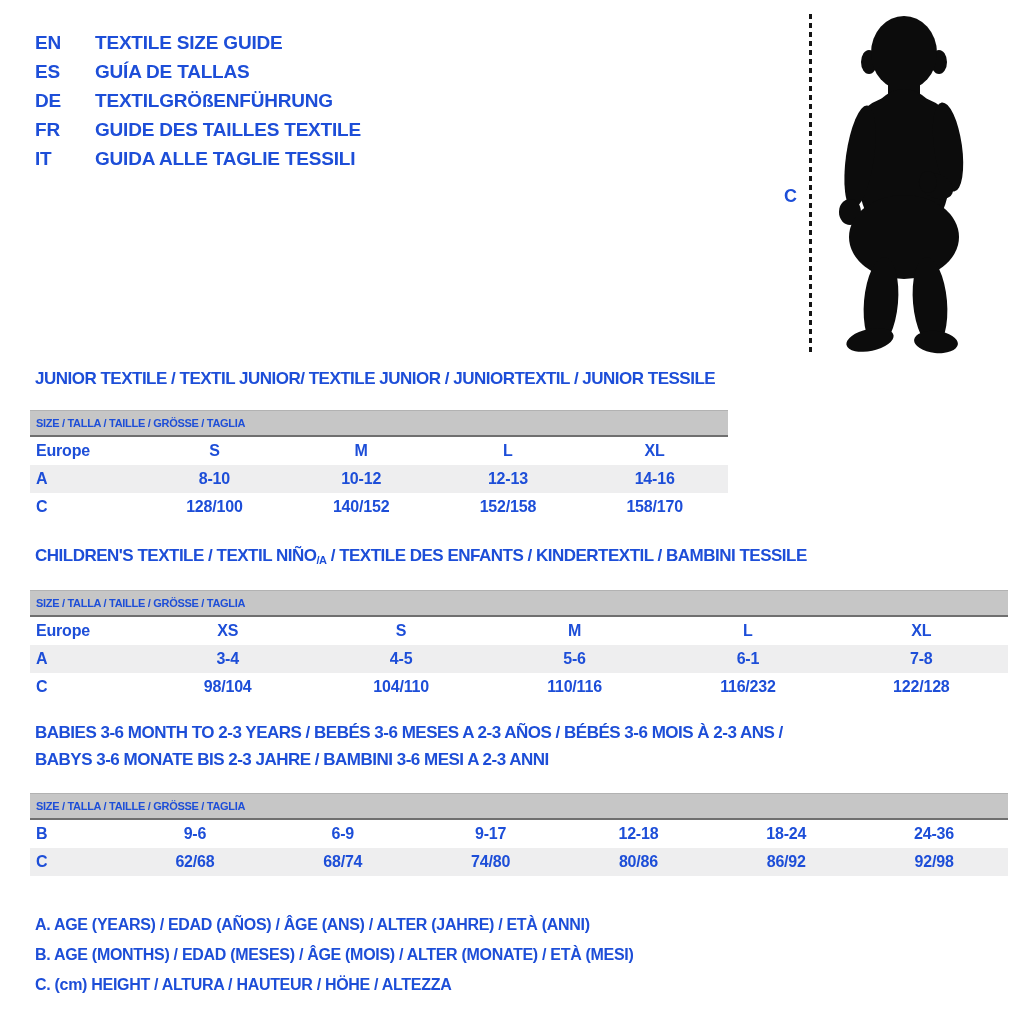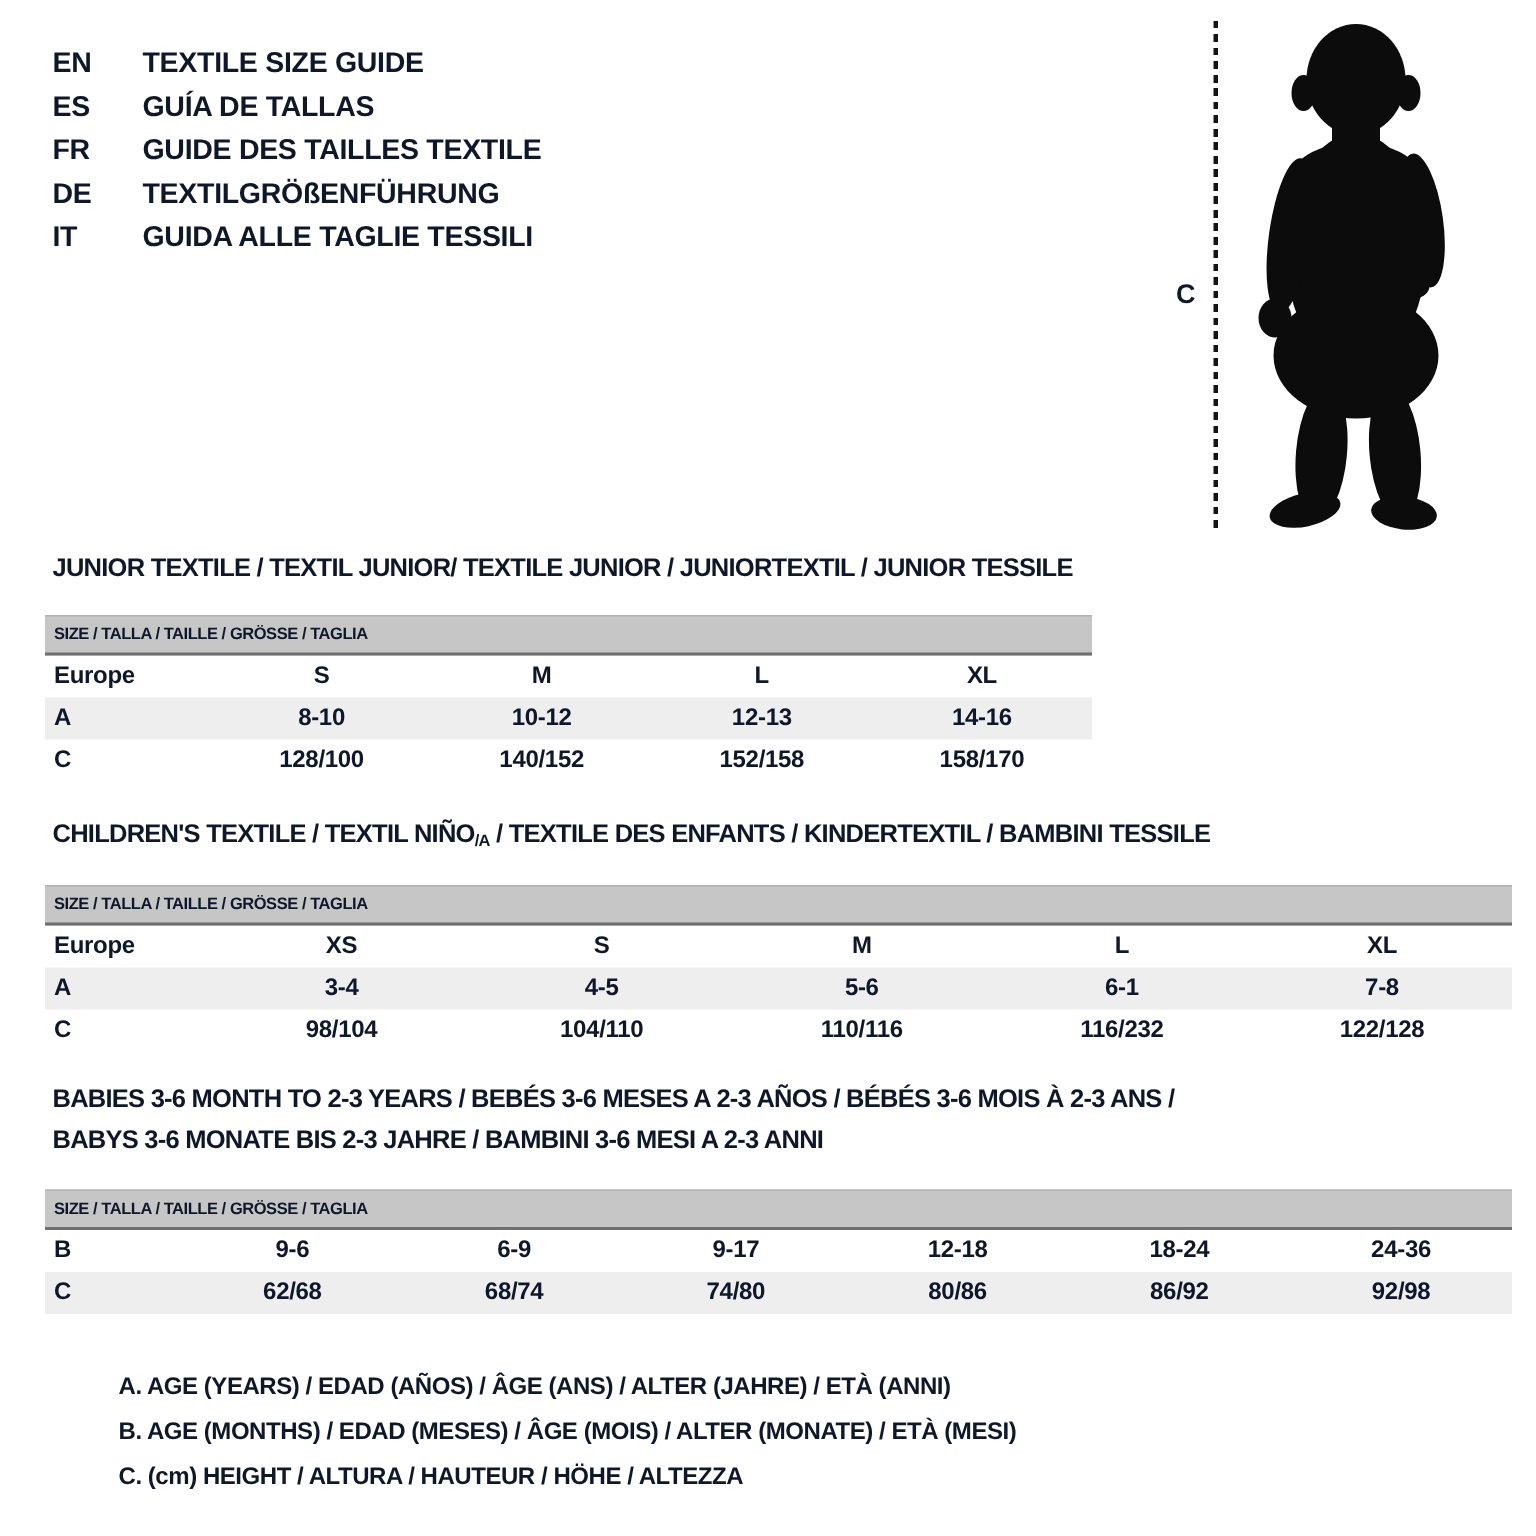--- a/index.html
+++ b/index.html
@@ -1,18 +1,18 @@
 <!DOCTYPE html>
 <html><head>
 <meta charset="utf-8">
 <style>
   html,body{margin:0;padding:0;background:#ffffff;}
   .canvas{
     position:relative;width:1024px;height:1024px;background:#ffffff;
-    font-family:"Liberation Sans",sans-serif;color:#0f172a;font-weight:bold;
+    font-family:"Liberation Sans",sans-serif;color:#1d4ed8;font-weight:bold;
     overflow:hidden;-webkit-font-smoothing:antialiased;
   }
   
   .lang-block{position:absolute;left:35px;top:28px;}
   .lang-row{display:flex;height:29px;align-items:center;letter-spacing:-0.2px;}
   .lang-code{width:60px;font-size:19px;}
   .lang-label{font-size:19px;white-space:nowrap;}
   
   .dotted-line{
     position:absolute;left:809px;top:14px;width:3px;height:340px;
@@ -26,57 +26,57 @@
   
   .size-table{position:absolute;left:30px;}
   .t-junior{width:698px;top:410px;}
   .t-children{width:978px;top:590px;}
   .t-babies{width:978px;top:793px;}
   .size-bar{
     height:24px;line-height:24px;background:#c6c6c6;padding-left:6px;
     border-top:1px solid #b2b2b2;border-bottom:2px solid #6f6f6f;
     font-size:11px;letter-spacing:-0.3px;
   }
-  .trow{display:flex;height:28px;align-items:center;font-size:16px;letter-spacing:-0.2px;}
+  .trow{display:flex;height:28px;align-items:center;font-size:16px;letter-spacing:-0.2px;justify-content:center;}
   .trow.alt{background:#eeeeef;}
   .tlabel{padding-left:6px;white-space:nowrap;}
   .t-junior .tlabel{width:105px;}
   .t-children .tlabel{width:105px;}
   .t-babies .tlabel{width:85px;}
   .tcell{flex:1;text-align:center;white-space:nowrap;}
   
   .h-junior{top:369px;}
   .h-children{top:546px;}
   .h-babies1{top:723px;}
   .h-babies2{top:750px;}
   
   .legend{position:absolute;left:35px;top:910px;}
-  .legend-row{height:30px;line-height:30px;font-size:16px;letter-spacing:-0.3px;white-space:nowrap;margin-left:44px;}
+  .legend-row{height:30px;line-height:30px;font-size:16px;letter-spacing:-0.3px;white-space:nowrap;}
 </style>
 </head>
 <body>
 
 <div class="canvas">
 
   <div class="lang-block">
     <div class="lang-row">
       <span class="lang-code">EN</span>
       <span class="lang-label">TEXTILE SIZE GUIDE</span>
     </div>
     <div class="lang-row">
       <span class="lang-code">ES</span>
       <span class="lang-label">GUÍA DE TALLAS</span>
     </div>
     <div class="lang-row">
+      <span class="lang-code">DE</span>
+      <span class="lang-label">TEXTILGRÖßENFÜHRUNG</span>
+    </div>
+    <div class="lang-row">
       <span class="lang-code">FR</span>
       <span class="lang-label">GUIDE DES TAILLES TEXTILE</span>
-    </div>
-    <div class="lang-row">
-      <span class="lang-code">DE</span>
-      <span class="lang-label">TEXTILGRÖßENFÜHRUNG</span>
     </div>
     <div class="lang-row">
       <span class="lang-code">IT</span>
       <span class="lang-label">GUIDA ALLE TAGLIE TESSILI</span>
     </div>
   </div>
 
   <div class="dotted-line"></div>
   <div class="figure-c">C</div>
   <svg class="baby-svg" width="170" height="352" viewBox="0 0 170 352" xmlns="http://www.w3.org/2000/svg">

